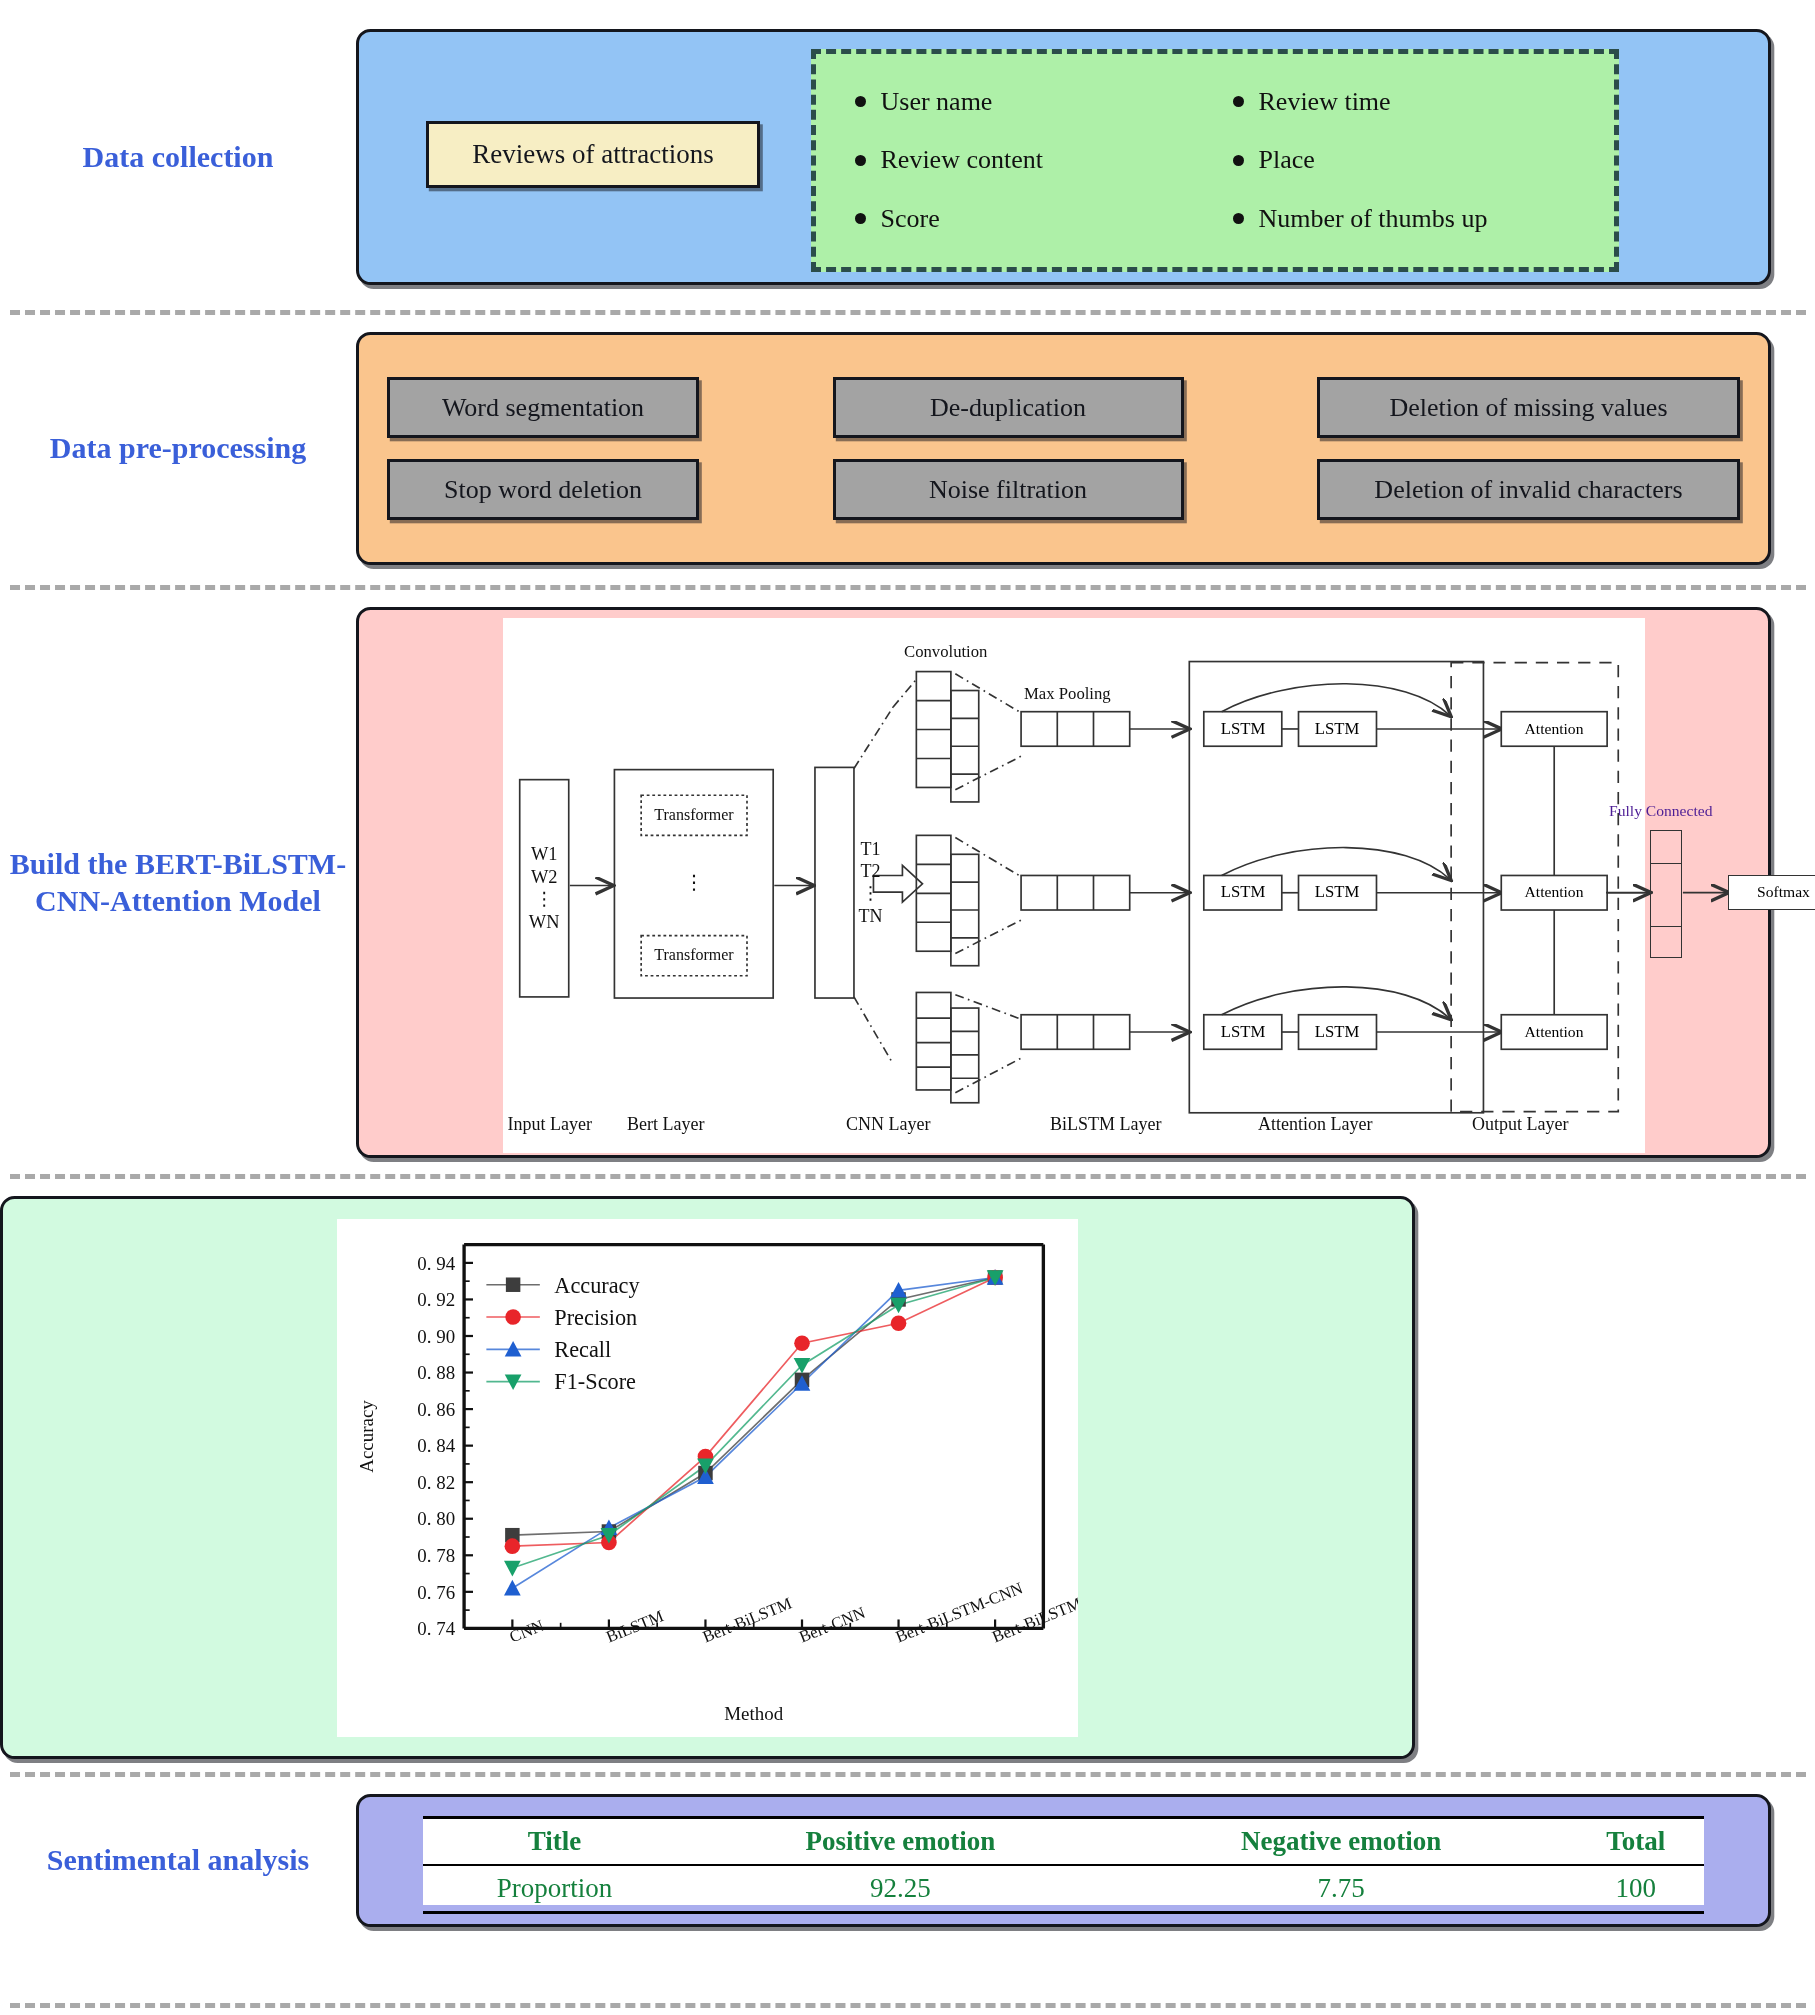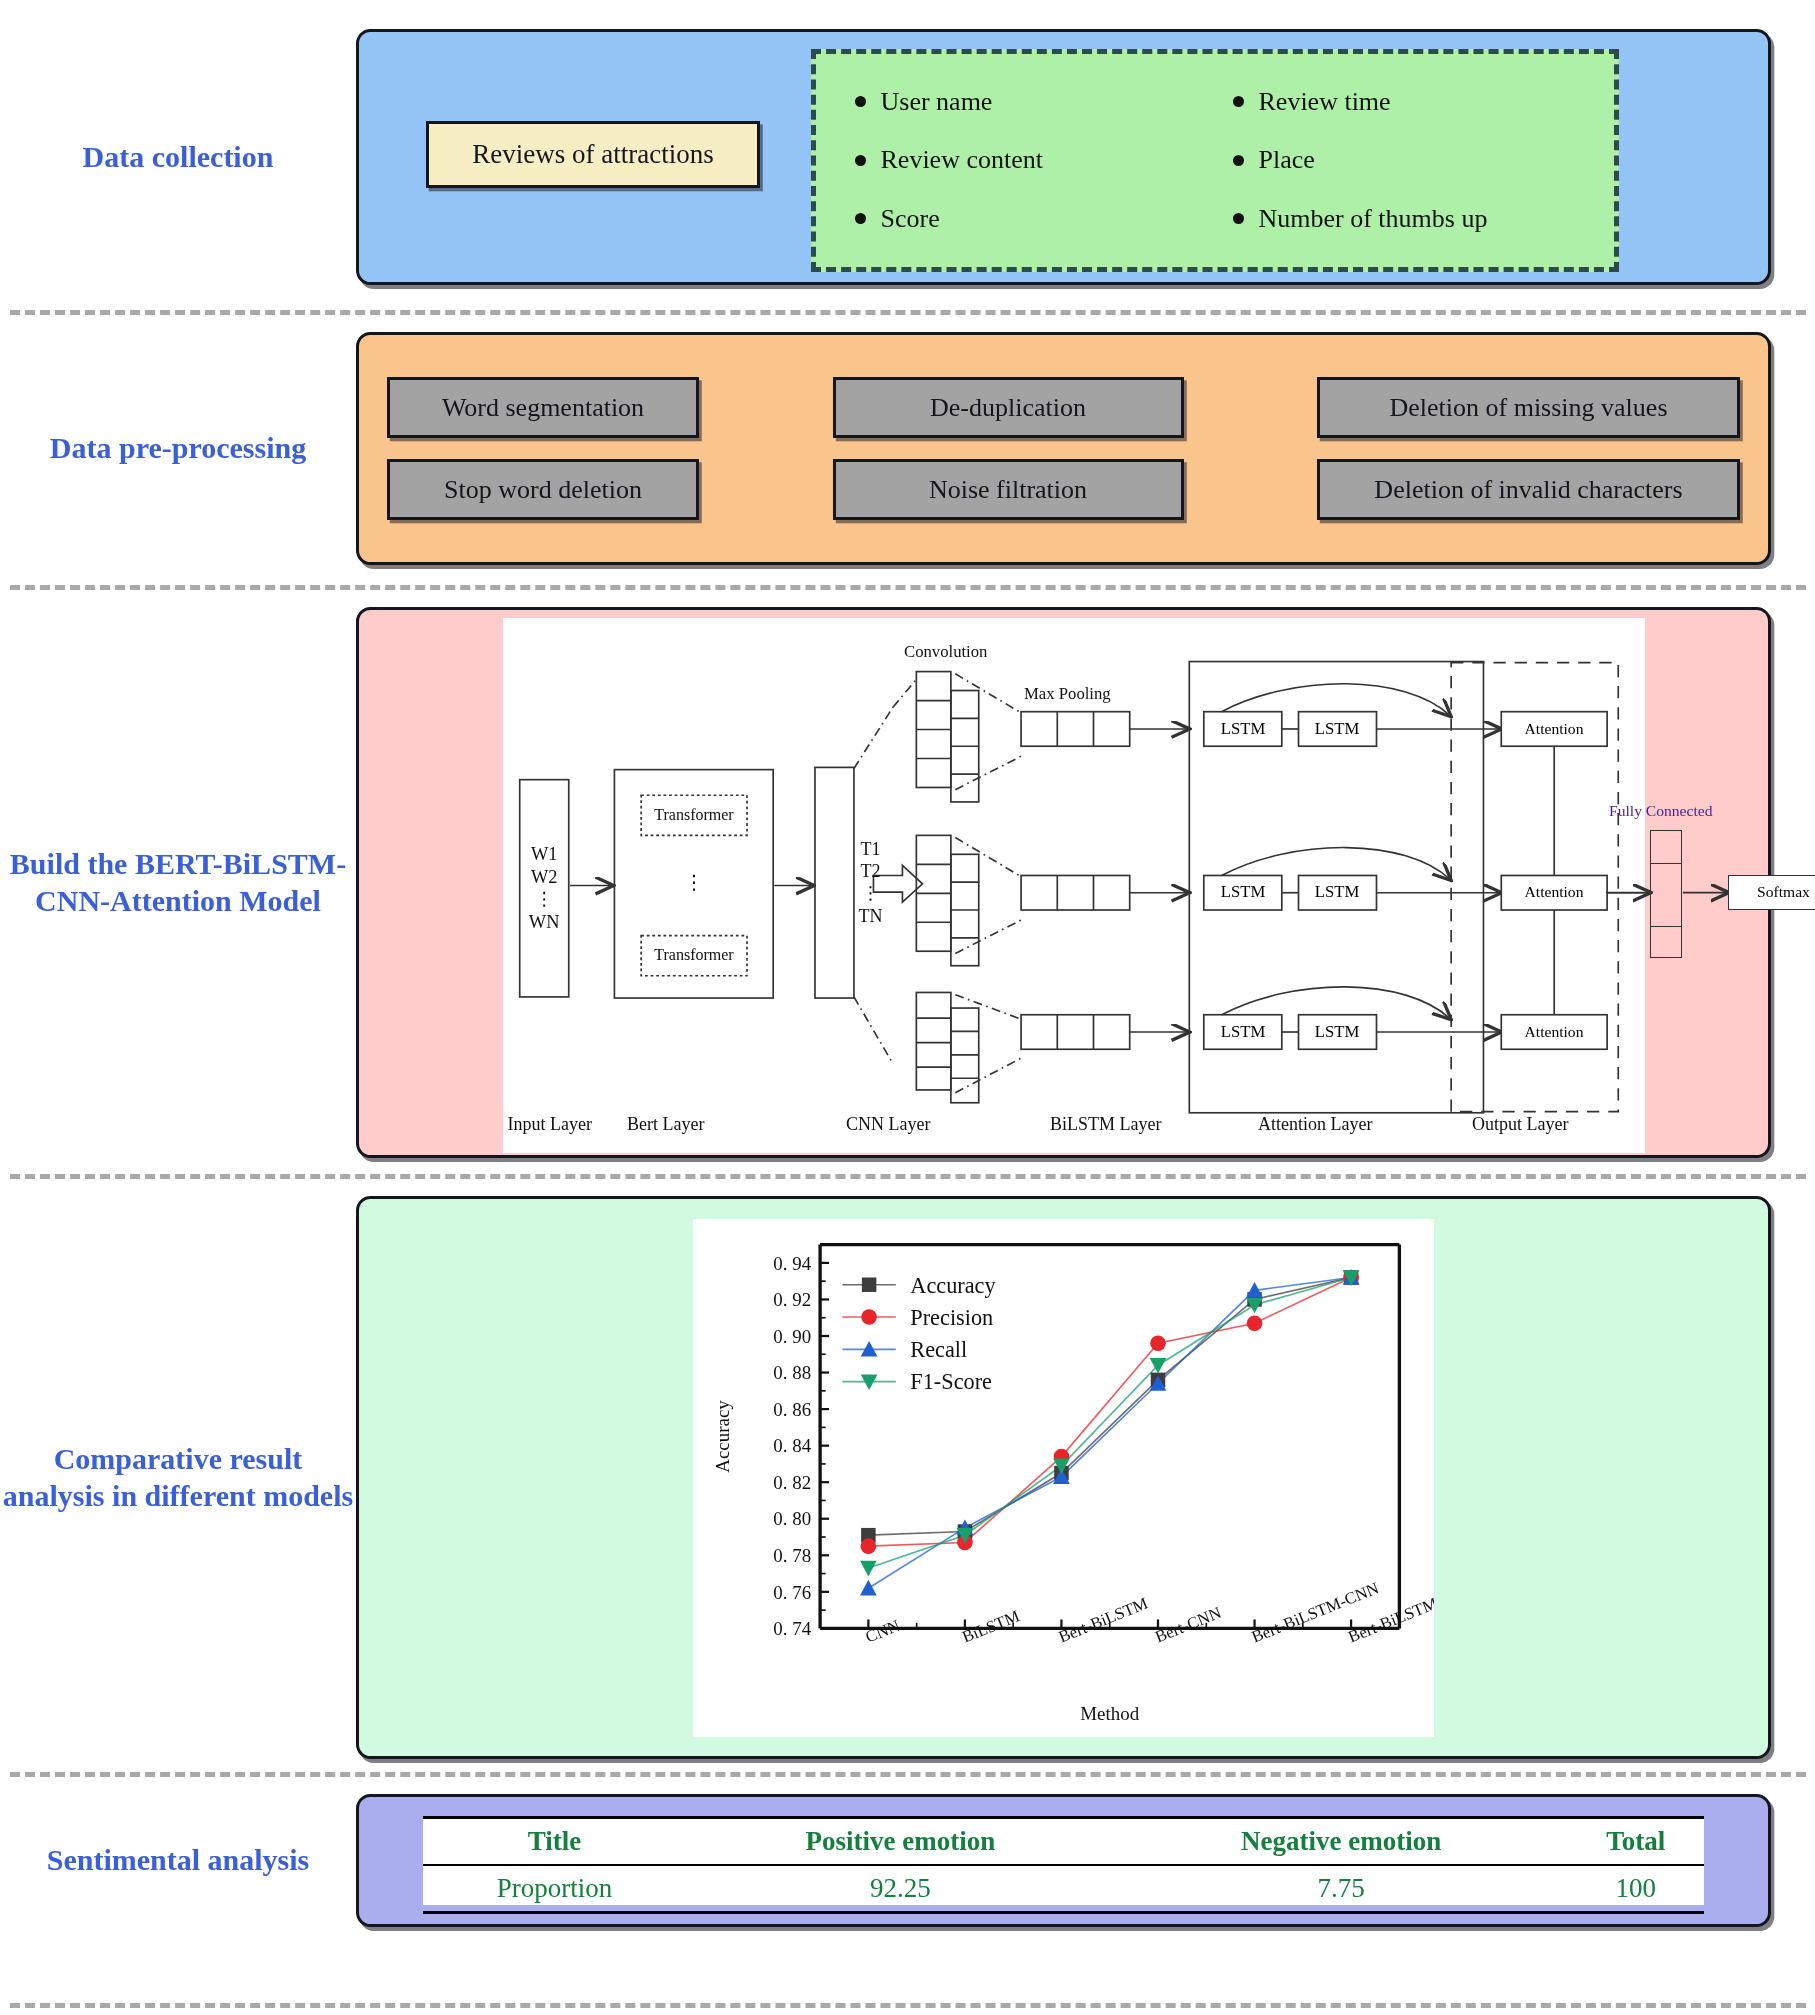--- a/index.html
+++ b/index.html
@@ -270,21 +270,20 @@
         <span style="position:absolute;left:547px;">BiLSTM Layer</span>
         <span style="position:absolute;left:755px;">Attention  Layer</span>
         <span style="position:absolute;left:969px;">Output Layer</span>
       </div>
     </div>
   </div>
 </div>
 <div class="sep" style="top:1174px"></div>
 
 <div class="stage" id="sec-chart">
-  <div class="stage-label">Comparative result analysis in different models</div>
   <div class="panel" id="panel-chart">
     <div class="chart-white">
       <svg id="chart-svg" width="741" height="518" viewBox="0 0 1330 930">
           <line x1="228" y1="46" x2="228" y2="735" stroke="#111" stroke-width="6"></line>
           <line x1="228" y1="735" x2="1268" y2="735" stroke="#111" stroke-width="6"></line>
           <line x1="228" y1="46" x2="1268" y2="46" stroke="#111" stroke-width="6"></line>
           <line x1="1268" y1="46" x2="1268" y2="735" stroke="#111" stroke-width="6"></line>
           <line x1="228" y1="735" x2="244" y2="735" stroke="#111" stroke-width="4"></line>
           <text x="212" y="747" text-anchor="end" font-size="34" font-family="&quot;Liberation Serif&quot;,serif" fill="#111">0. 74</text>
           <line x1="228" y1="702.1904761904761" x2="238" y2="702.1904761904761" stroke="#111" stroke-width="3"></line>

